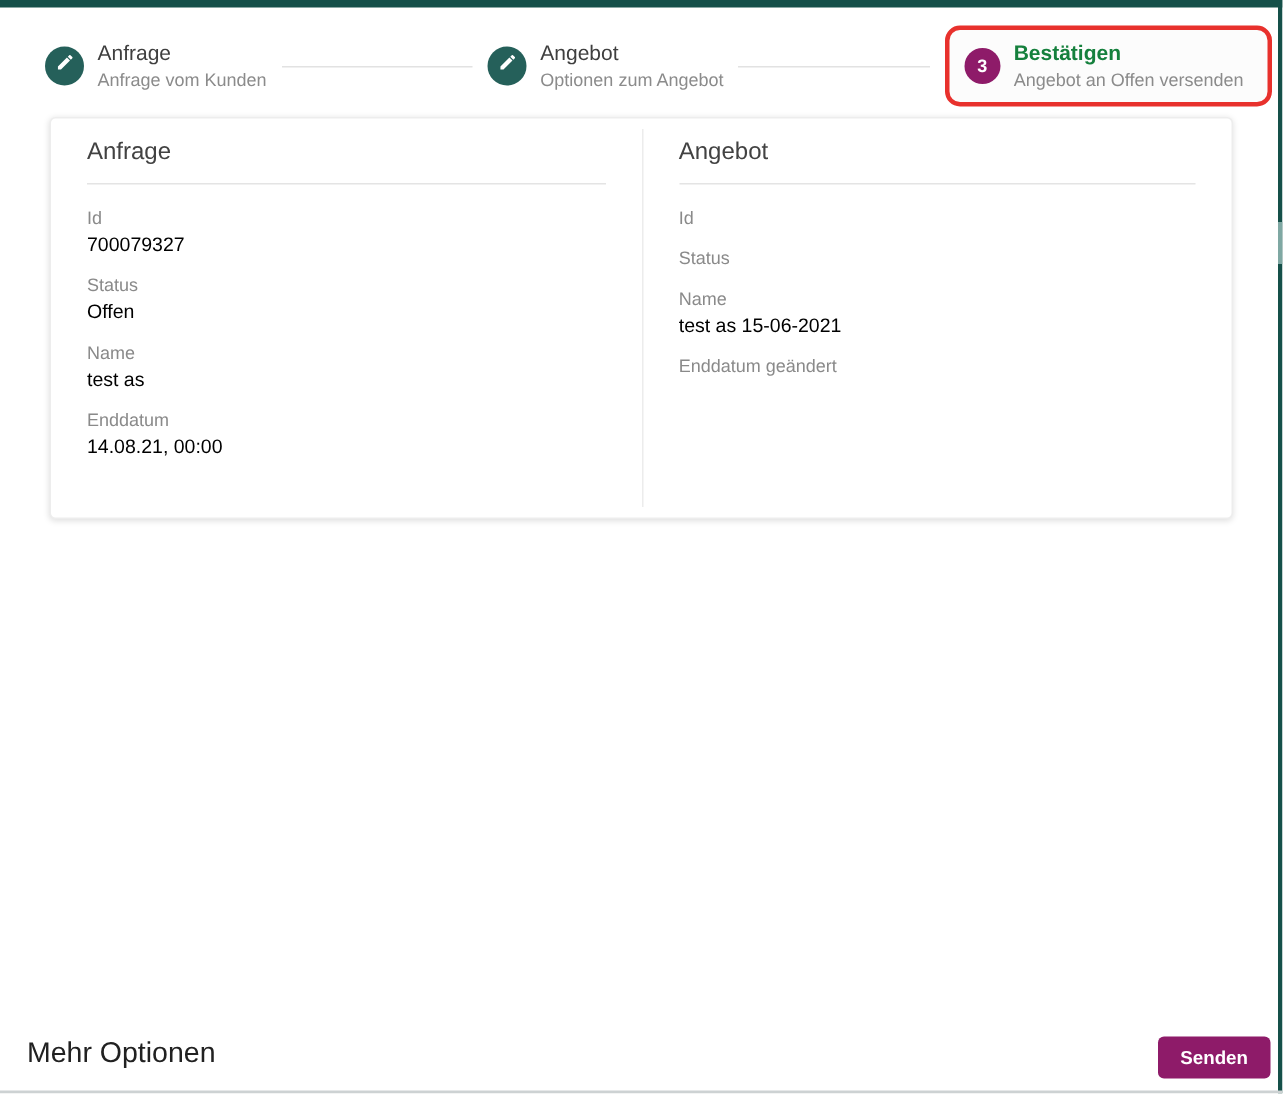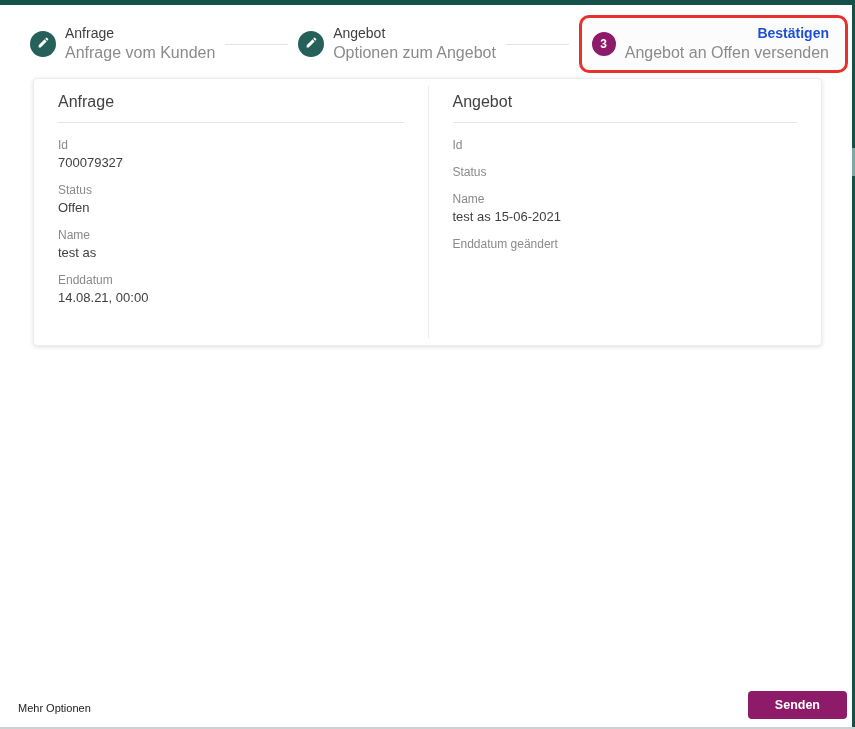--- a/index.html
+++ b/index.html
@@ -39,22 +39,22 @@
     width: 26px; height: 26px; border-radius: 50%;
     background: #25605a; color: #fff;
     display: flex; align-items: center; justify-content: center;
     flex: 0 0 auto;
   }
   .step-circle svg { width: 13px; height: 13px; fill: #ffffff; }
   .step-circle.magenta { background: #8e1b69; width: 24px; height: 24px;
     font-size: 12px; font-weight: bold; }
   .step-text { display: flex; flex-direction: column; line-height: 1.25; }
   .step-title { font-size: 14px; color: #3f3f3f; }
-  .step-title.bold { font-weight: bold; color: #1d4ed8; text-align: right; }
-  .step-sub { font-size: 16px; color: #8b8b8b; margin-top: 1px; }
+  .step-title.bold { font-weight: bold; color: #15803d; }
+  .step-sub { font-size: 12px; color: #8b8b8b; margin-top: 1px; }
   .connector { flex: 1 1 auto; height: 1px; background: #e2e2e2; margin: 0 10px; }
   .annotation-box {
     border: 3px solid #e8312d; border-radius: 10px;
     padding: 7px 16px 7px 10px;
     background: #fcfcfc;
   }
 
   
   .card {
     position: absolute; left: 33px; right: 33px; top: 78px; height: 268px;
@@ -69,34 +69,34 @@
   }
   .panel { padding: 7px 24px 0 24px; }
   .panel.right-col { border-left: 1px solid #ececec; }
   .panel-title {
     font-size: 16px; color: #424242; font-weight: 400;
     padding-bottom: 11px; border-bottom: 1px solid #e4e4e4;
     margin-bottom: 15px;
   }
   .field { margin-bottom: 13px; }
   .field-label { font-size: 12px; color: #8a8a8a; margin-bottom: 3px; }
-  .field-value { font-size: 13px; color: #404040; }
+  .field-value { font-size: 13px; color: #000000; }
 
   
   .more-options {
     position: absolute; left: 18px; bottom: 15px;
-    font-size: 11px; font-weight: 500; color: #212121;
+    font-size: 19px; font-weight: 500; color: #212121;
     cursor: pointer; background: none; border: none;
     font-family: "Liberation Sans", sans-serif;
   }
   .send-button {
     position: absolute; right: 8px; bottom: 10px;
     background: #8e1b69; color: #ffffff;
     font-size: 12.5px; font-weight: bold;
-    padding: 7px 27px; border: none; border-radius: 4px;
+    padding: 7px 15px; border: none; border-radius: 4px;
     cursor: pointer;
     font-family: "Liberation Sans", sans-serif;
   }
 </style>
 </head>
 <body>
 
 <div class="topbar"></div>
 <div class="right-strip"></div>
 <div class="scroll-thumb"></div>

